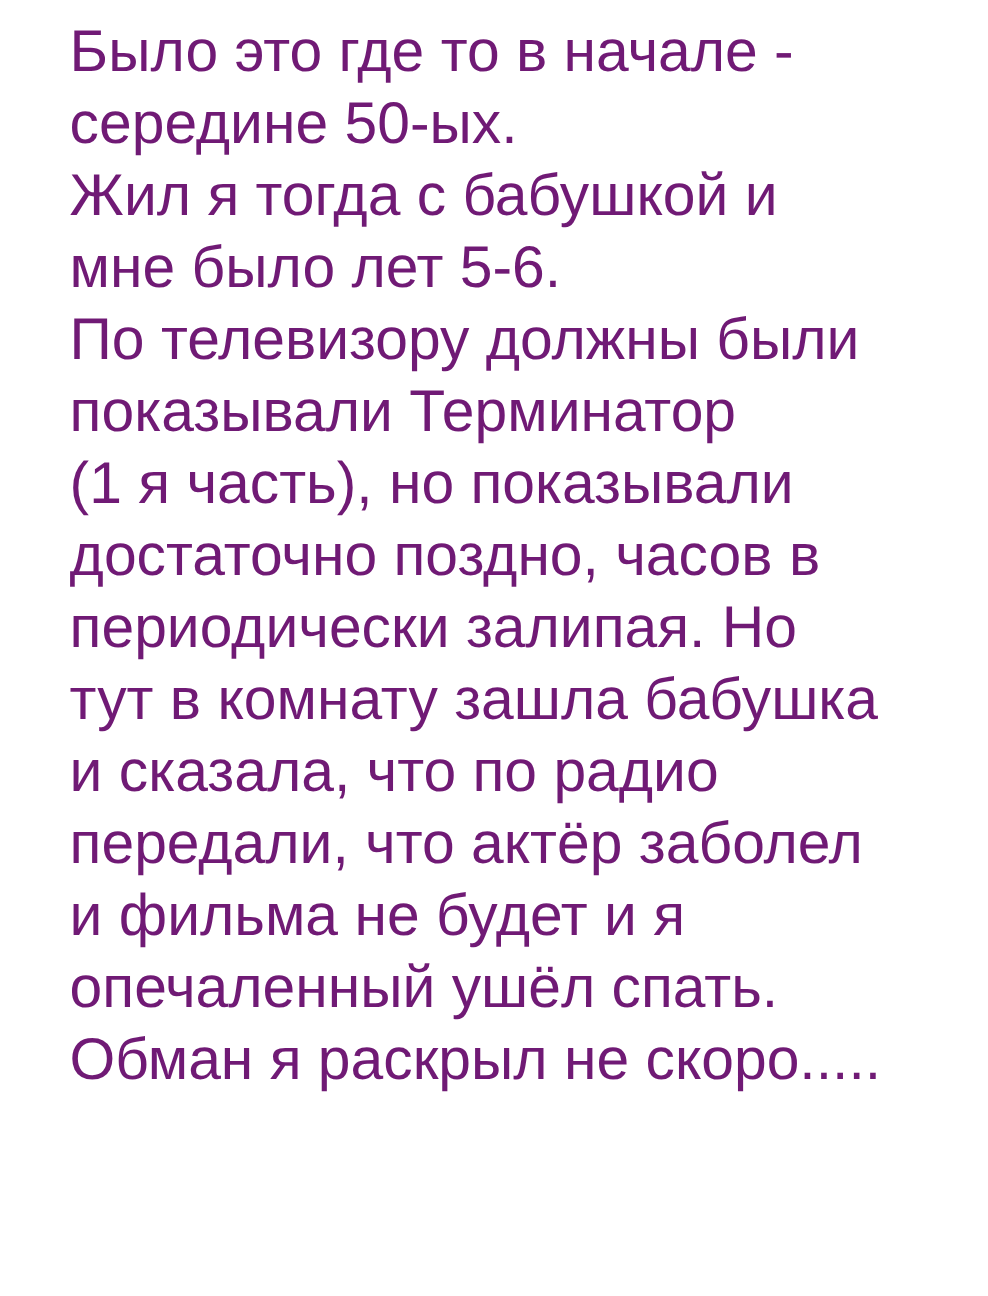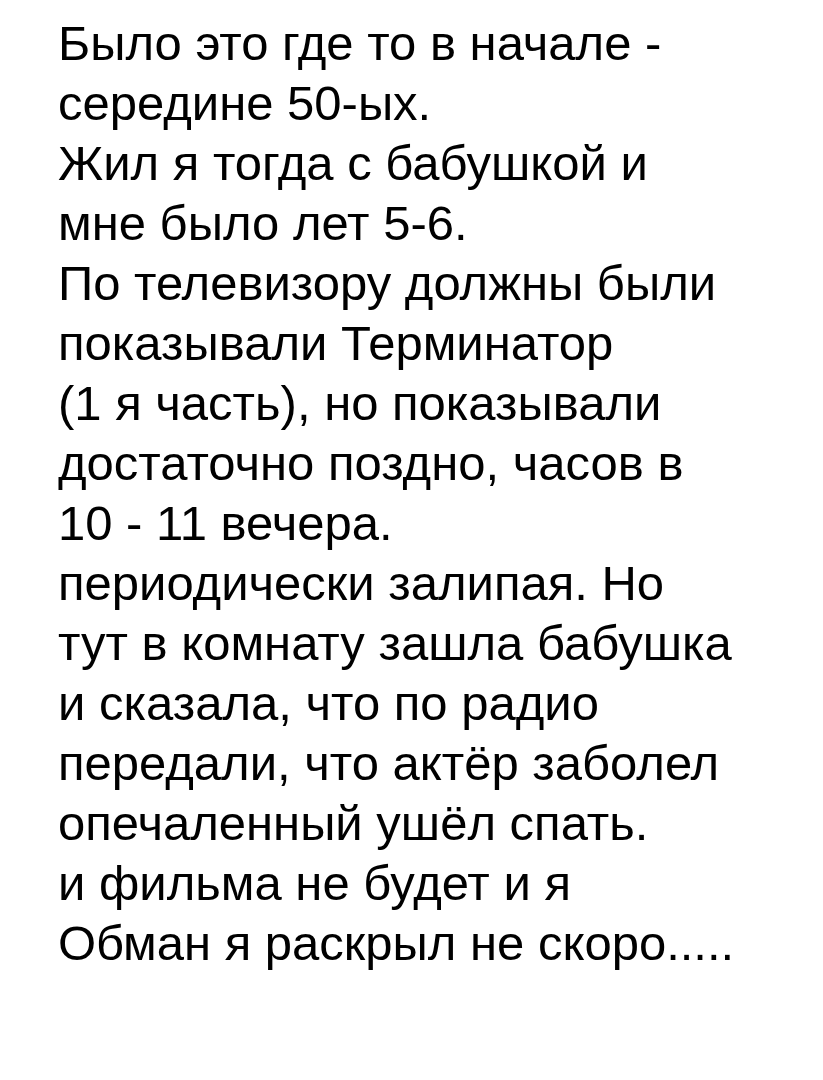--- a/index.html
+++ b/index.html
@@ -22,30 +22,29 @@
     letter-spacing: 0;
     white-space: nowrap;
   }
   .text-line {
     height: 60px;
   }
 </style>
 </head>
 <body style="background: rgb(255, 255, 255);">
 
-<main class="story" style="color: #000000;">
+<main class="story" style="color: #701a75;">
   <div class="text-line">Было это где то в начале -</div>
   <div class="text-line">середине 50-ых.</div>
   <div class="text-line">Жил я тогда с бабушкой и</div>
   <div class="text-line">мне было лет 5-6.</div>
   <div class="text-line">По телевизору должны были</div>
   <div class="text-line">показывали Терминатор</div>
   <div class="text-line">(1 я часть), но показывали</div>
   <div class="text-line">достаточно поздно, часов в</div>
-  <div class="text-line">10 - 11 вечера.</div>
   <div class="text-line">периодически залипая. Но</div>
   <div class="text-line">тут в комнату зашла бабушка</div>
   <div class="text-line">и сказала, что по радио</div>
   <div class="text-line">передали, что актёр заболел</div>
+  <div class="text-line">и фильма не будет и я</div>
   <div class="text-line">опечаленный ушёл спать.</div>
-  <div class="text-line">и фильма не будет и я</div>
   <div class="text-line">Обман я раскрыл не скоро.....</div>
 </main>
 
 </body></html>

